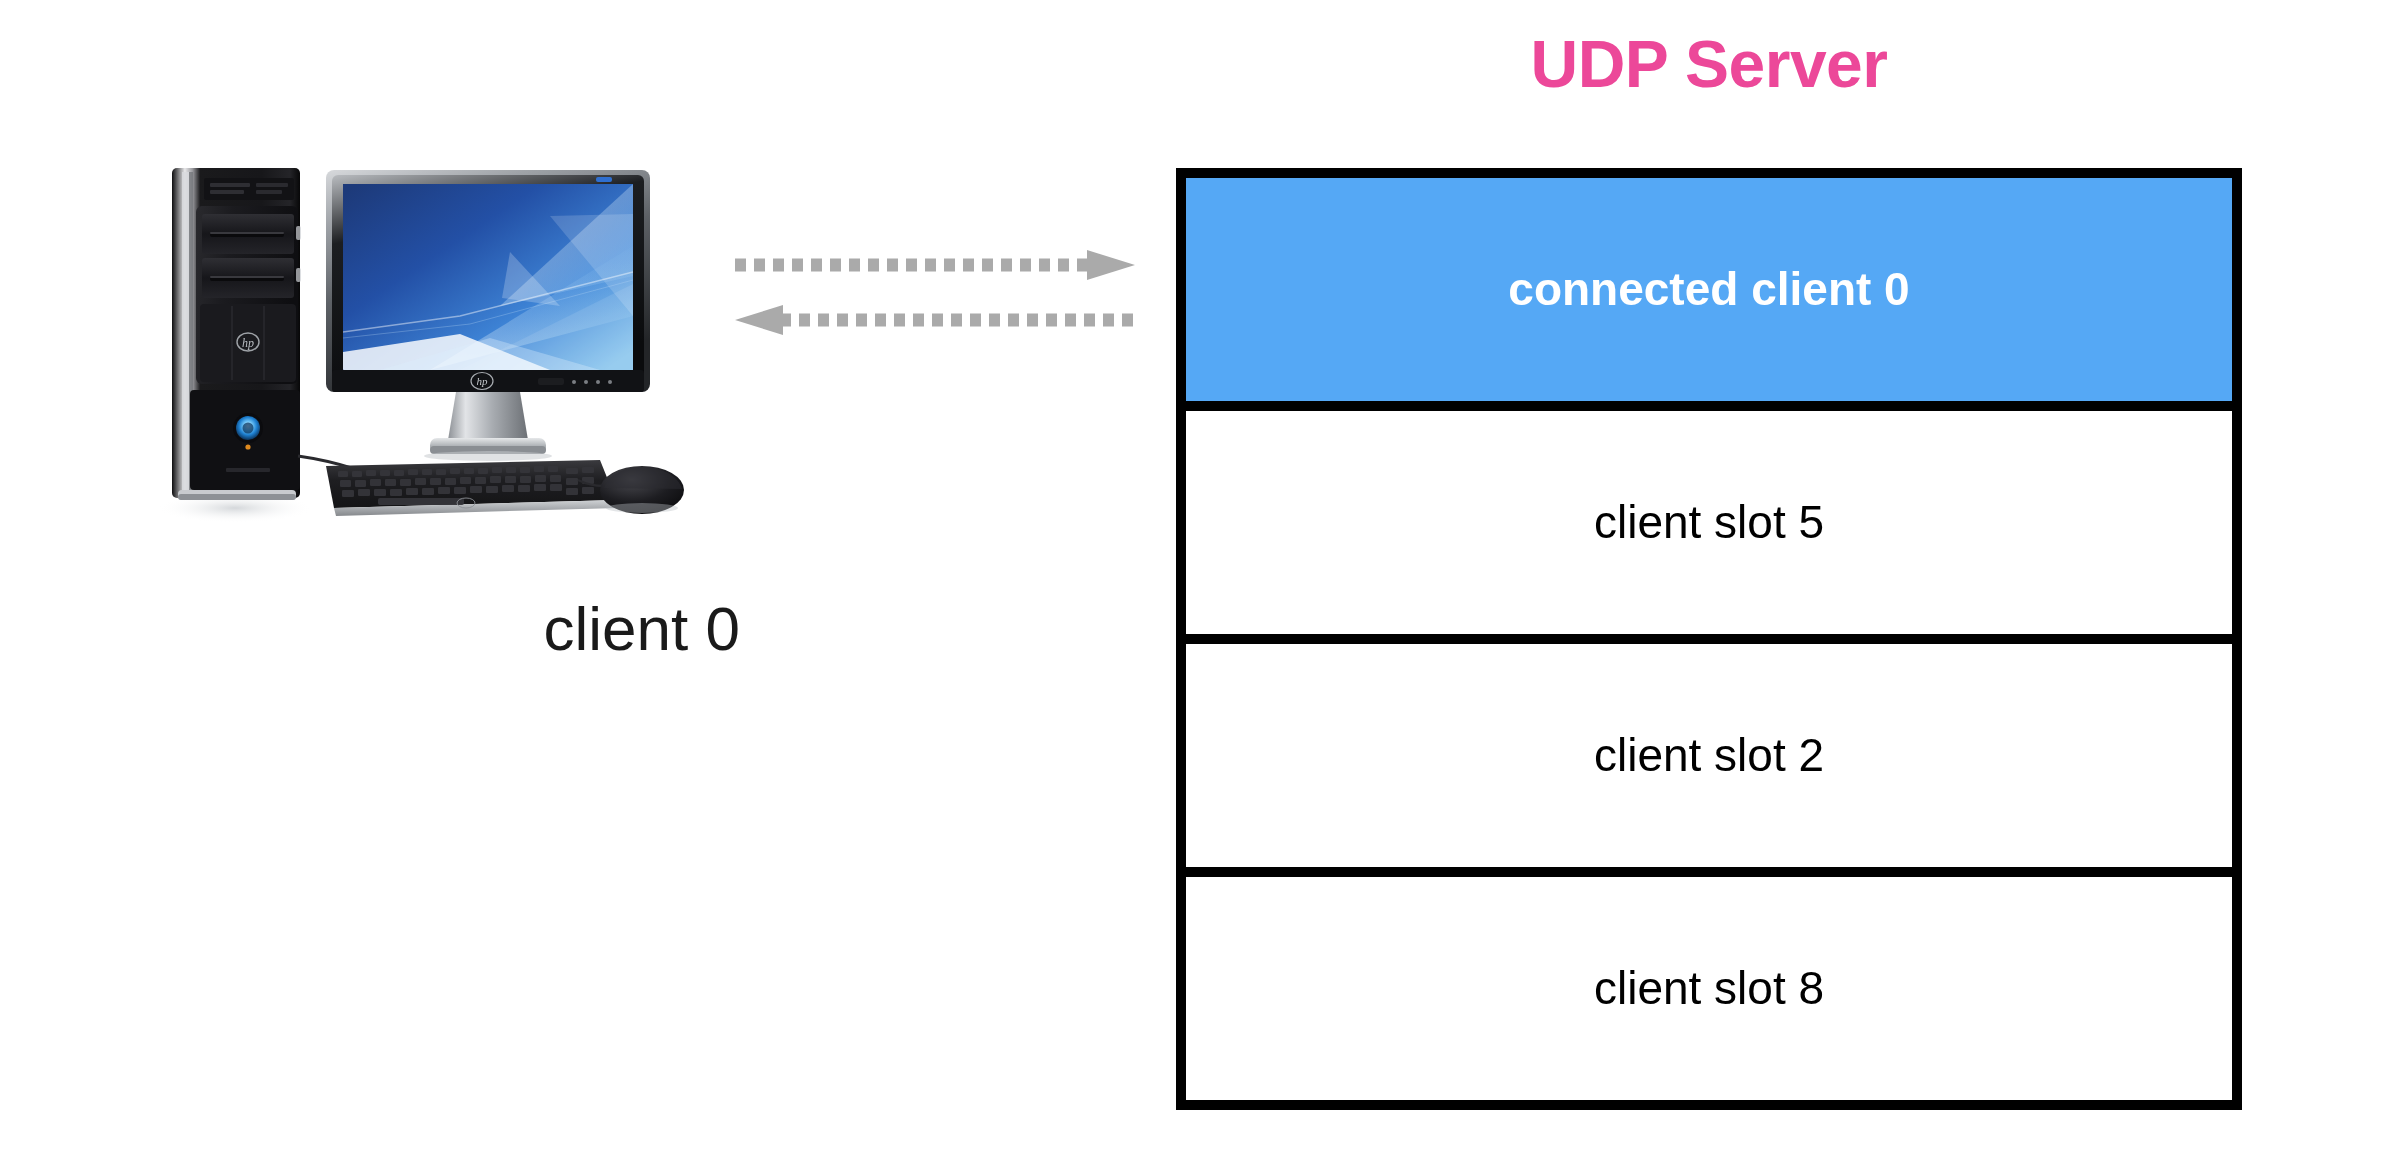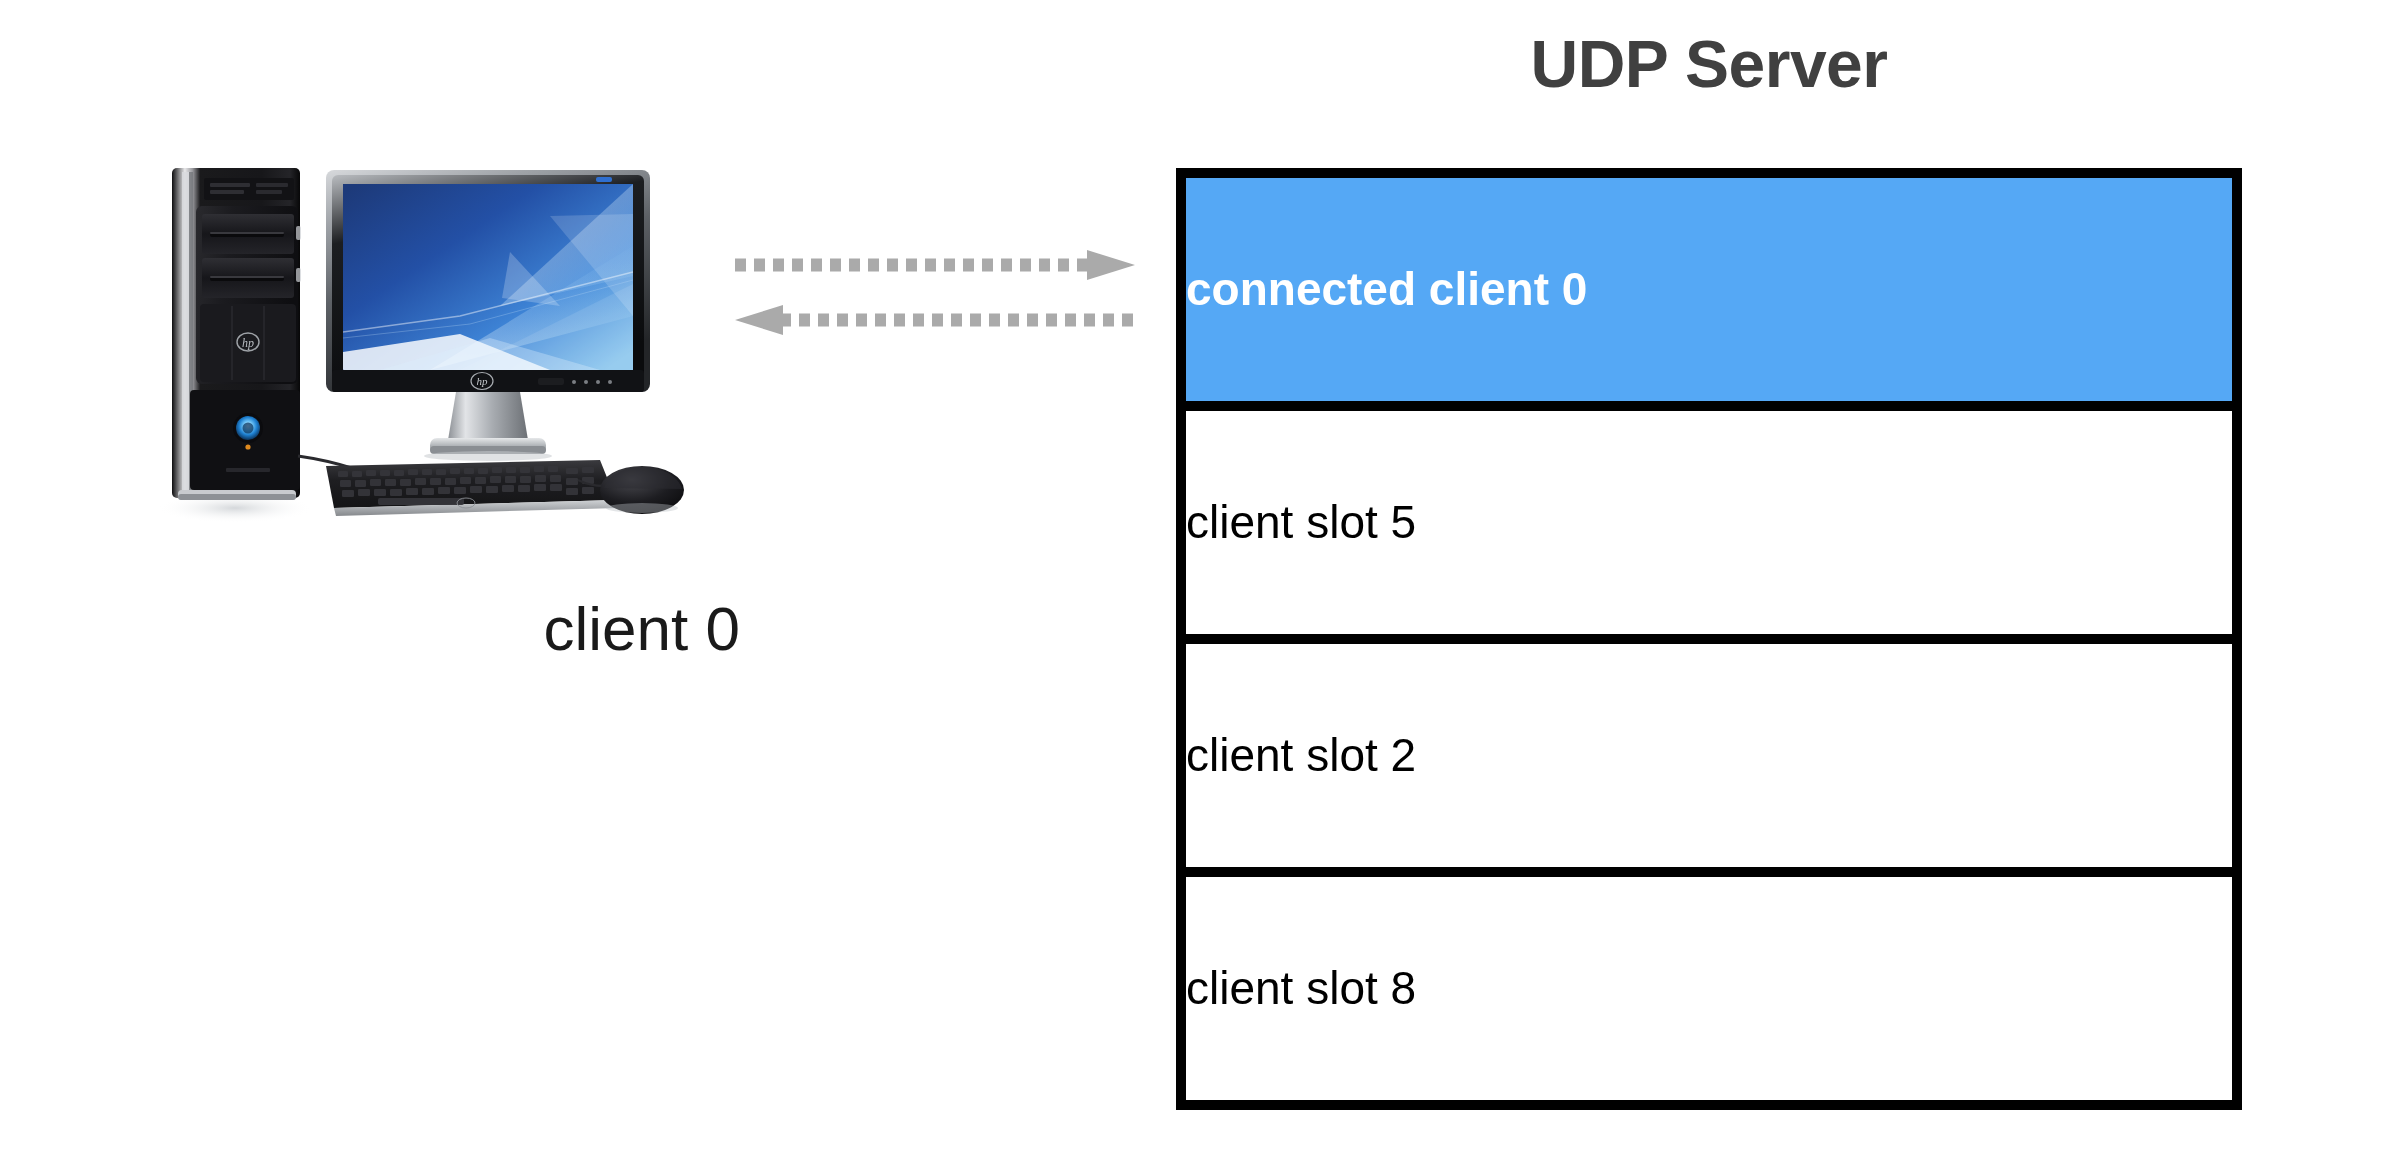--- a/index.html
+++ b/index.html
@@ -20,21 +20,21 @@
 
   
   #server-title {
     position: absolute;
     left: 1176px;
     top: 28px;
     width: 1066px;
     text-align: center;
     font-size: 66px;
     font-weight: bold;
-    color: #404040;
+    color: #ec4899;
     letter-spacing: -0.5px;
     line-height: 1.1;
   }
 
   
   #slot-table {
     position: absolute;
     left: 1176px;
     top: 168px;
     width: 1066px;
@@ -43,21 +43,21 @@
     border: 10px solid #000000;
     background: #ffffff;
     display: flex;
     flex-direction: column;
   }
   .slot-row {
     flex: 1 1 0;
     box-sizing: border-box;
     display: flex;
     align-items: center;
-    justify-content: flex-start;
+    justify-content: center;
     background: #ffffff;
     border-bottom: 10px solid #000000;
     position: relative;
   }
   .slot-row:last-child {
     border-bottom: none;
   }
   .slot-row.occupied {
     background: #55a8f5;
   }

